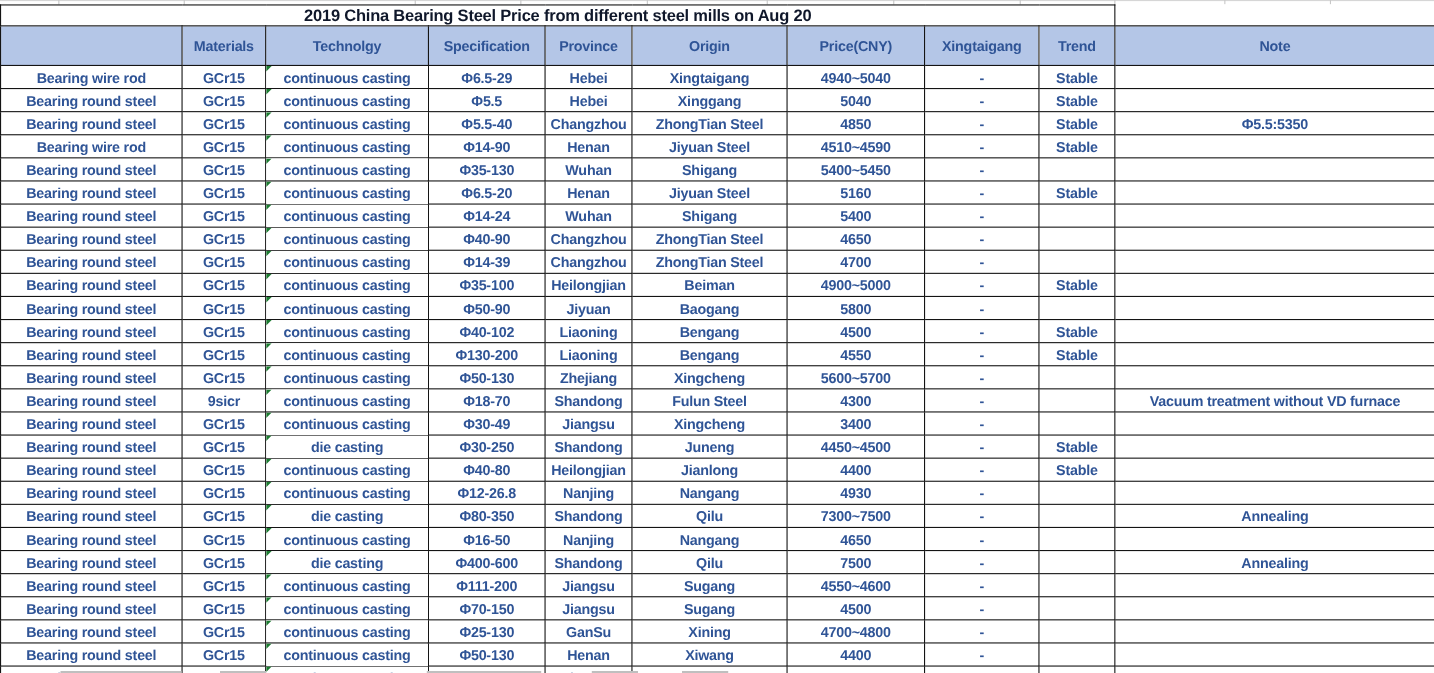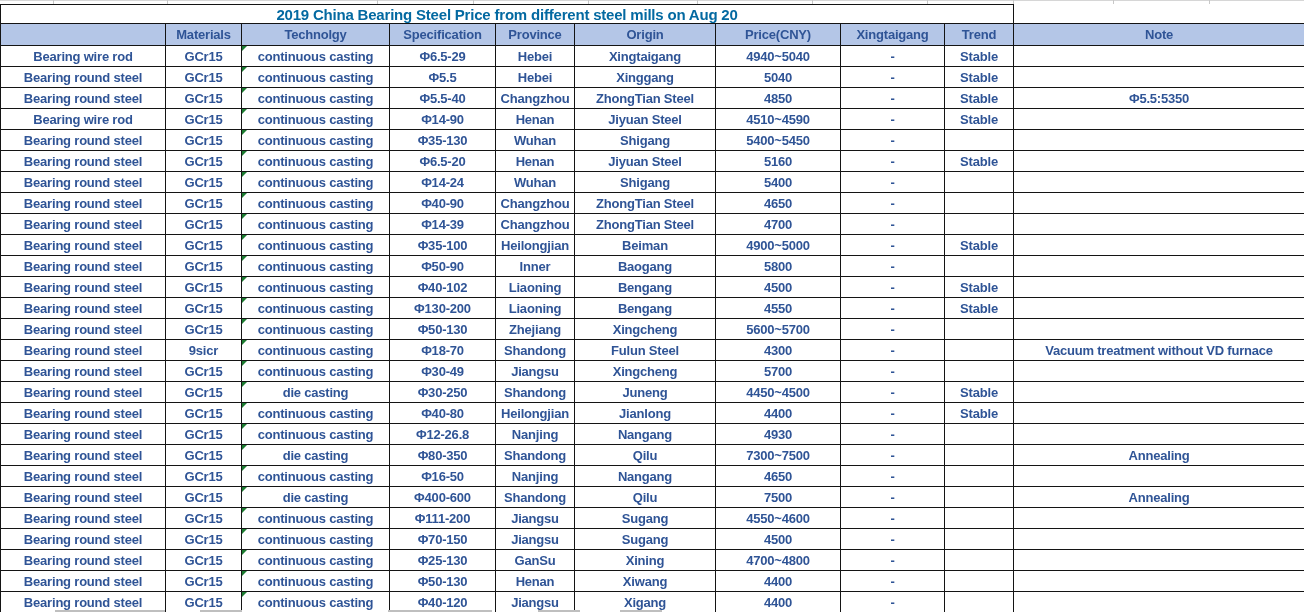--- a/index.html
+++ b/index.html
@@ -15,24 +15,24 @@
   #title-right-gap{position:absolute;top:4px;left:1013px;width:291px;height:19px;background:#ffffff;border-bottom:1px solid #e0e0e0;}
   table{
     position:absolute;top:4px;left:0;width:1304px;border-collapse:collapse;table-layout:fixed;
   }
   td,th{
     border:1px solid #141414;padding:0 2px;margin:0;overflow:hidden;white-space:nowrap;
     font-weight:bold;font-size:13px;color:#2f5496;text-align:center;vertical-align:middle;
     letter-spacing:-0.2px;background:#ffffff;
   }
   tr.data-tr{height:21px;}
-  tr.header-tr{height:22px;padding-left:44px;}
+  tr.header-tr{height:36px;padding-left:44px;}
   tr.header-tr th{background:#b4c6e7;font-size:13px;}
   tr.title-tr{height:19px;}
-  tr.title-tr td.title-cell{font-size:15px;color:#0369a1;border:1px solid #141414;}
+  tr.title-tr td.title-cell{font-size:15px;color:#0f172a;border:1px solid #141414;}
   tr.title-tr td.blank-cell{border:none;background:#ffffff;}
   td.tech{position:relative;}
   .marker{
     position:absolute;top:0;left:0;width:0;height:0;
     border-top:5px solid #1c7c31;border-right:5px solid transparent;
   }
   
   #bottom-strip{position:absolute;bottom:0;left:0;width:1304px;height:2px;}
   #bottom-strip .seg{position:absolute;bottom:0;height:2px;background:#bfbfbf;}
 </style>
@@ -206,21 +206,21 @@
       <td>4900~5000</td>
       <td>-</td>
       <td>Stable</td>
       <td></td>
     </tr>
         <tr class="data-tr">
       <td>Bearing round steel</td>
       <td>GCr15</td>
       <td class="tech"><span class="marker"></span><span class="v">continuous casting</span></td>
       <td>Φ50-90</td>
-      <td>Inner</td>
+      <td>Jiyuan</td>
       <td>Baogang</td>
       <td>5800</td>
       <td>-</td>
       <td></td>
       <td></td>
     </tr>
         <tr class="data-tr">
       <td>Bearing round steel</td>
       <td>GCr15</td>
       <td class="tech"><span class="marker"></span><span class="v">continuous casting</span></td>
@@ -268,21 +268,21 @@
       <td></td>
       <td>Vacuum treatment without VD furnace</td>
     </tr>
         <tr class="data-tr">
       <td>Bearing round steel</td>
       <td>GCr15</td>
       <td class="tech"><span class="marker"></span><span class="v">continuous casting</span></td>
       <td>Φ30-49</td>
       <td>Jiangsu</td>
       <td>Xingcheng</td>
-      <td>5700</td>
+      <td>3400</td>
       <td>-</td>
       <td></td>
       <td></td>
     </tr>
         <tr class="data-tr">
       <td>Bearing round steel</td>
       <td>GCr15</td>
       <td class="tech"><span class="marker"></span><span class="v">die casting</span></td>
       <td>Φ30-250</td>
       <td>Shandong</td>

